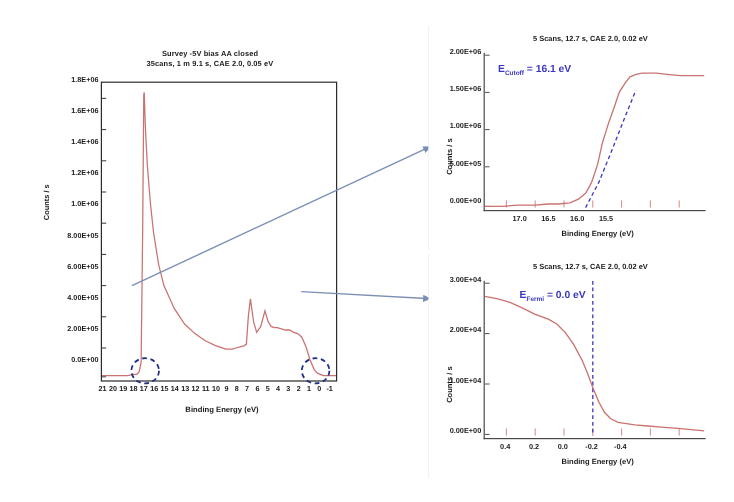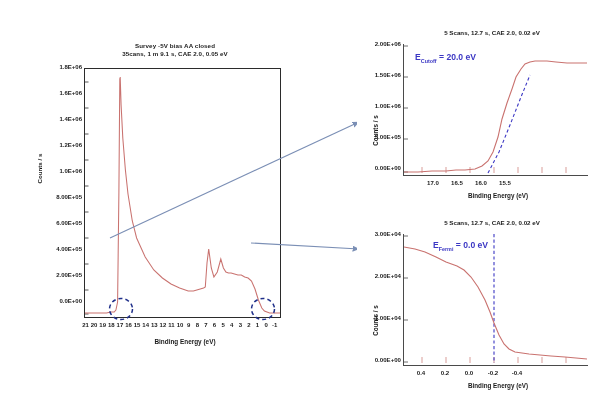--- a/index.html
+++ b/index.html
@@ -184,21 +184,21 @@
     <div id="inset-top-xticks" style="position:absolute;left:46px;top:157px;width:185px;height:12px;">
         <div class="itick" style="position: absolute; top: 0px; left: 30px; transform: translateX(-50%);">17.0</div>
         <div class="itick" style="position: absolute; top: 0px; left: 54px; transform: translateX(-50%);">16.5</div>
         <div class="itick" style="position: absolute; top: 0px; left: 78px; transform: translateX(-50%);">16.0</div>
         <div class="itick" style="position: absolute; top: 0px; left: 102px; transform: translateX(-50%);">15.5</div>
       </div>
 
     <div class="ixlab" style="left:66px;top:170px;width:150px;">Binding Energy (eV)</div>
 
     <div class="annot" style="left:58px;top:30px;">
-      <span>E</span><sub>Cutoff</sub><span> = 20.0 eV</span>
+      <span>E</span><sub>Cutoff</sub><span> = 16.1 eV</span>
     </div>
   </div>
 
   <div class="inset" id="inset-bottom" style="left:357px;top:212px;width:255px;height:186px;">
 
     <div class="ittl" style="left:30px;top:7px;width:210px;">5 Scans,  12.7 s,  CAE 2.0, 0.02 eV</div>
 
     <div class="iylab" style="left:-12px;top:105px;width:60px;text-align:center;">Counts / s</div>
 
     <div id="inset-bottom-yticks" style="position:absolute;left:0px;top:18px;width:44px;height:150px;">

